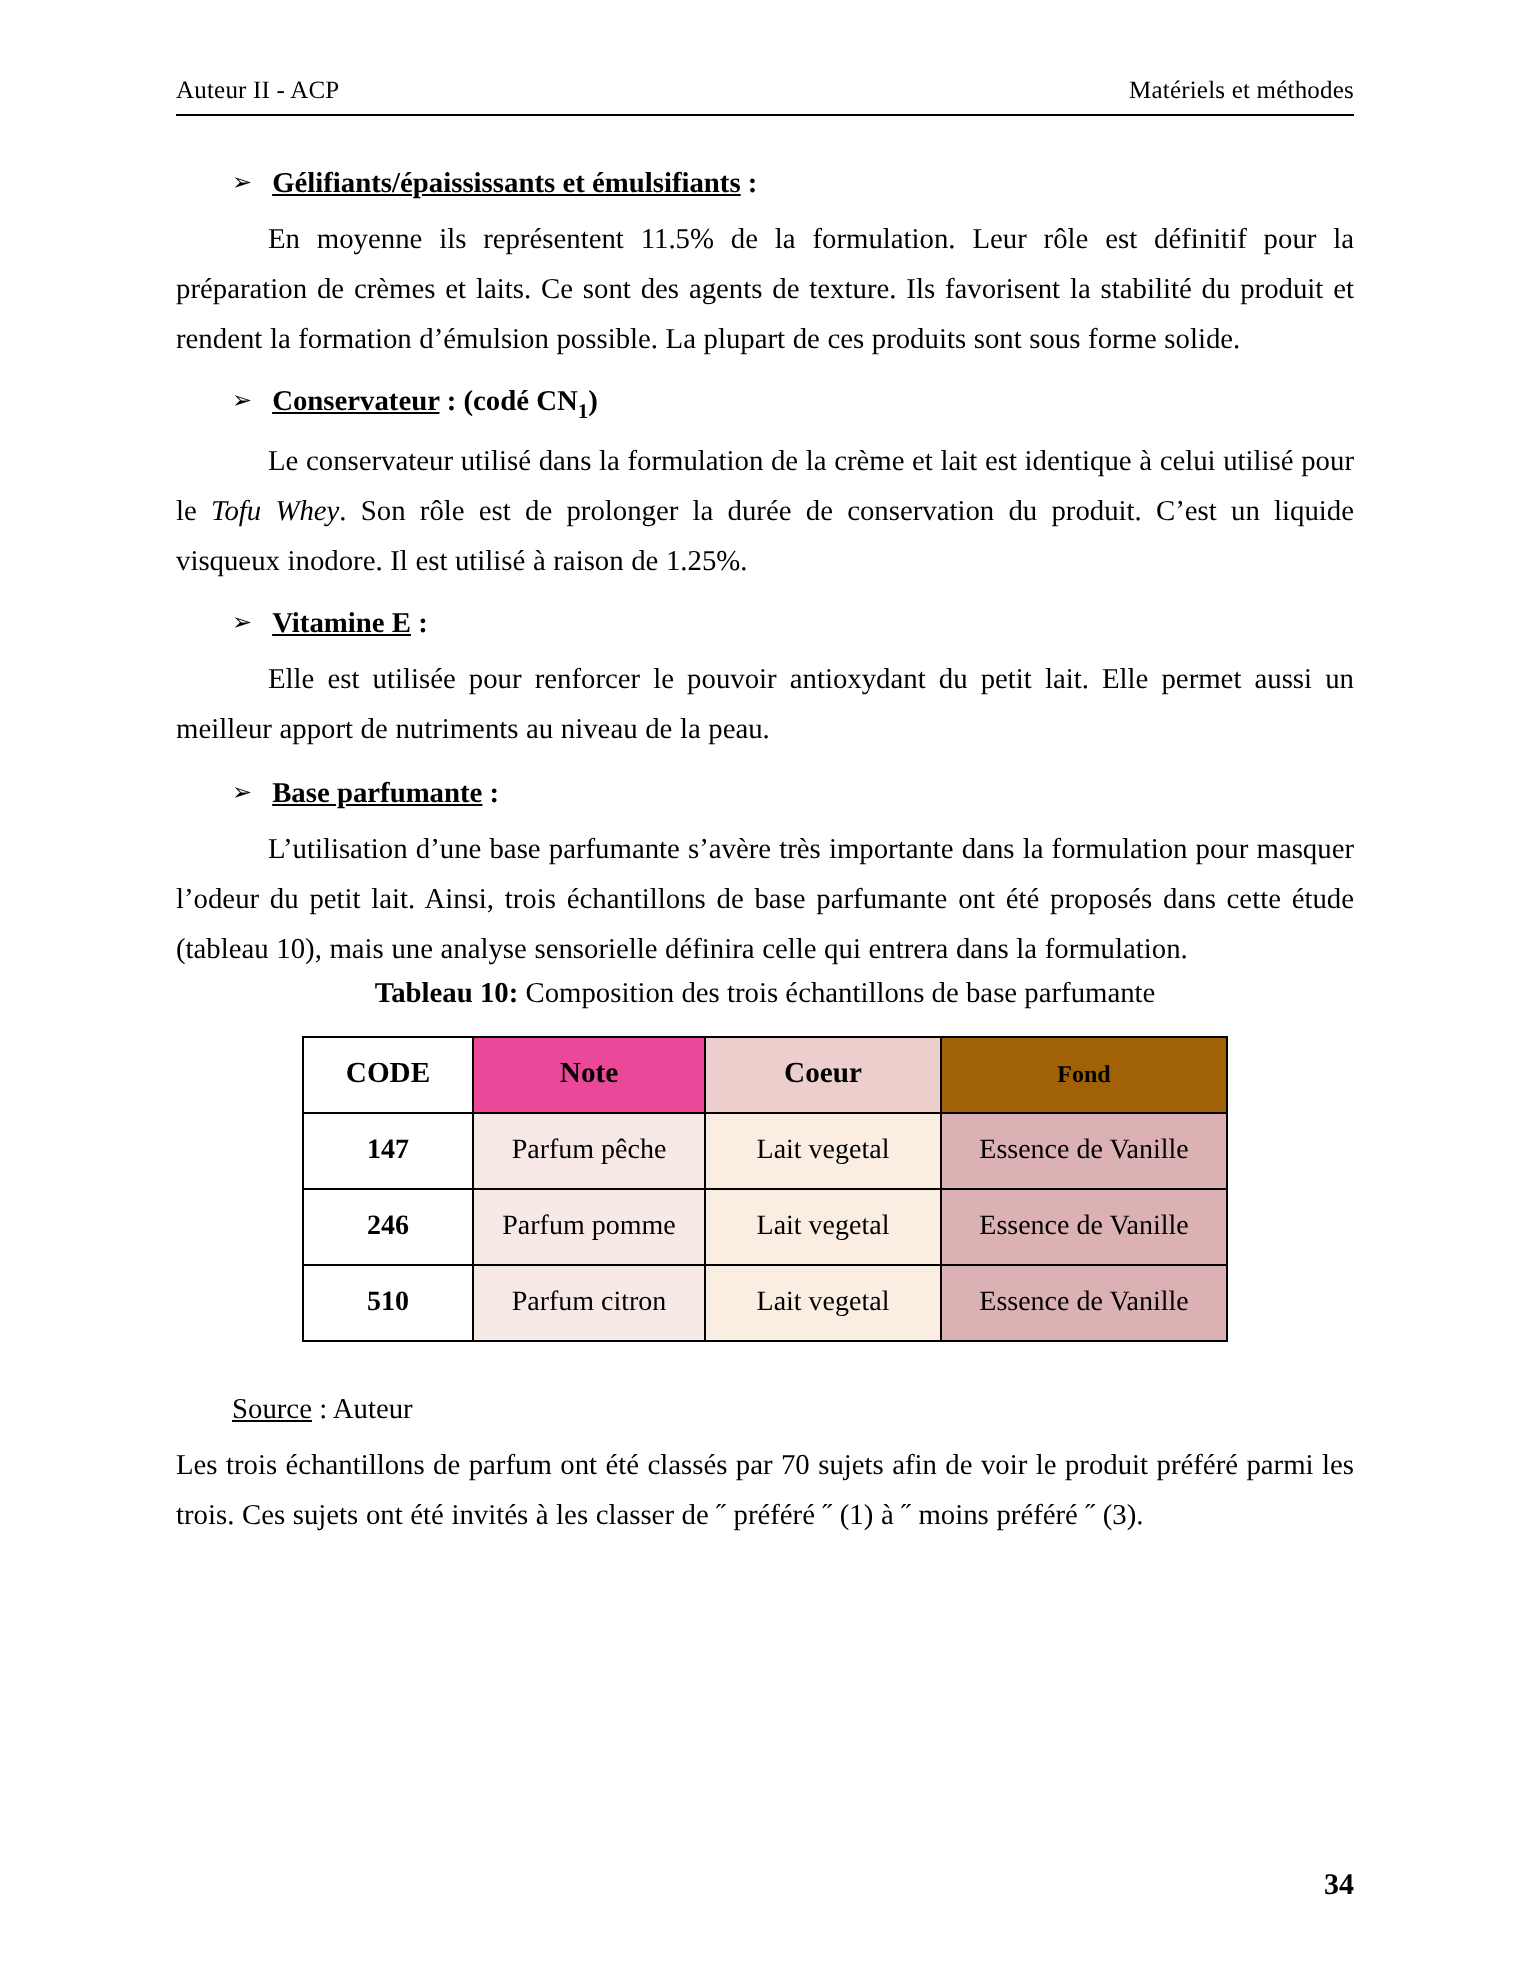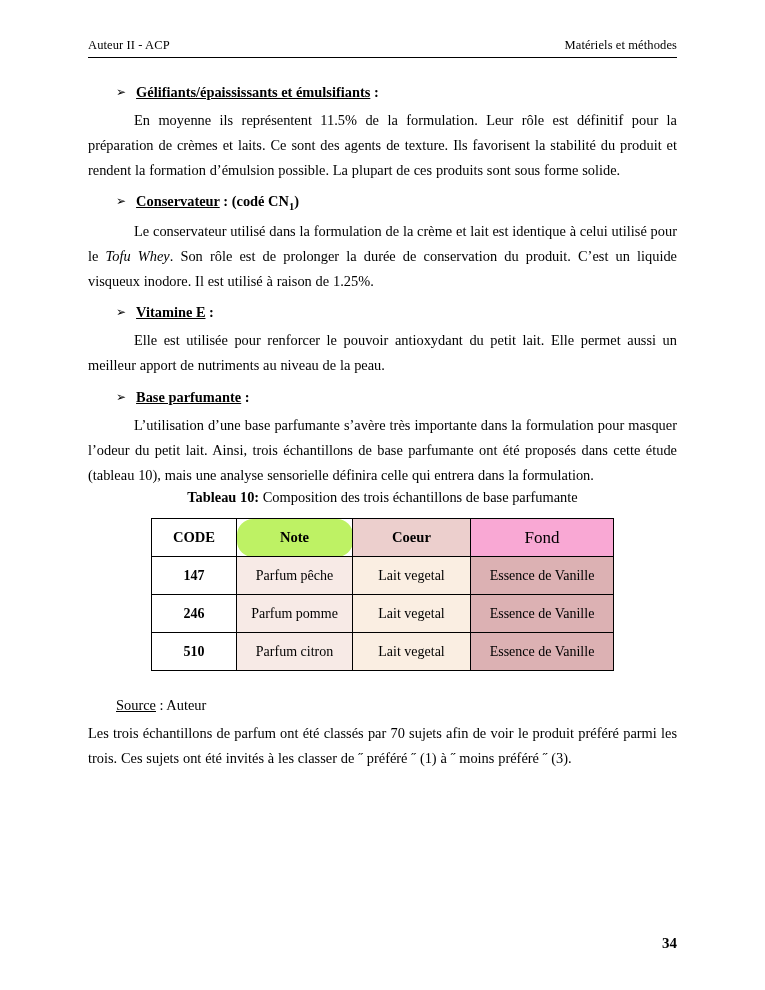--- a/index.html
+++ b/index.html
@@ -100,23 +100,23 @@
     vertical-align: middle;
     padding: 0;
     height: 37px;
   }
   col.c1 { width: 85px; }
   col.c2 { width: 116px; }
   col.c3 { width: 118px; }
   col.c4 { width: 143px; }
 
   .hdr-code { background: #ffffff; font-weight: bold; font-size: 14.6px; }
-  .hdr-note { background: #bef264; font-weight: bold; font-size: 14.6px; border-radius: 16px; }
+  .hdr-note { background: #ec4899; font-weight: bold; font-size: 14.6px; }
   .hdr-coeur { background: #eccfcd; font-weight: bold; font-size: 14.6px; }
-  .hdr-fond { background: #f9a8d4; font-weight: normal; font-size: 17px; }
+  .hdr-fond { background: #a16207; font-weight: bold; font-size: 12px; }
 
   .cell-code { background: #ffffff; font-weight: bold; }
   .cell-note { background: #f7eae6; }
   .cell-coeur { background: #faeee2; }
   .cell-fond { background: #dcb1b3; }
 
   .source {
     margin-top: 26px;
     margin-left: 28px;
     font-size: 14.4px;

